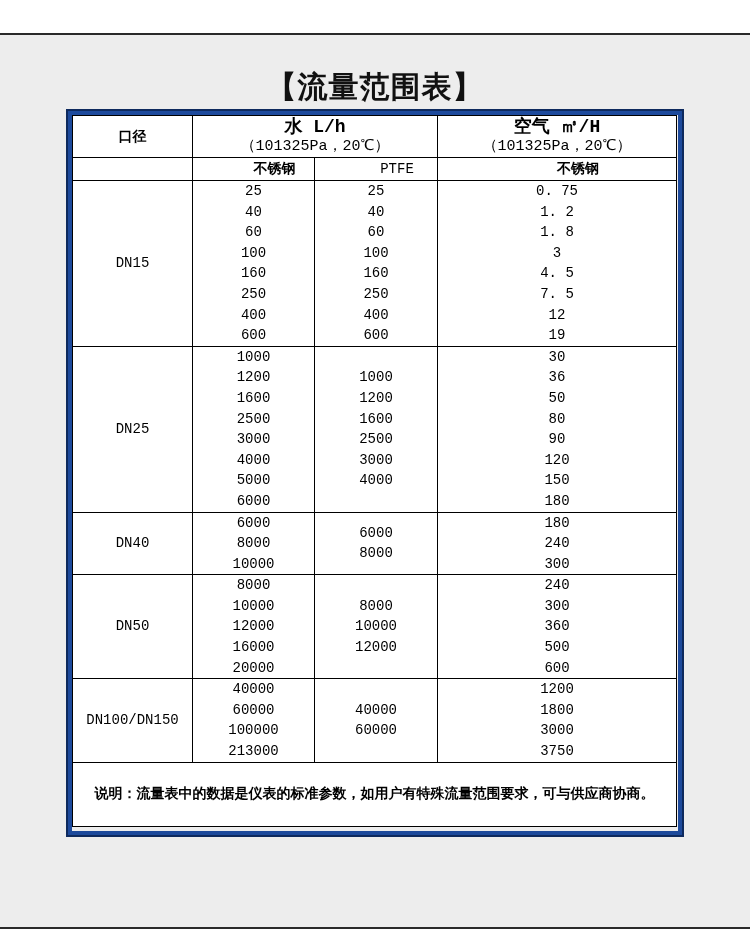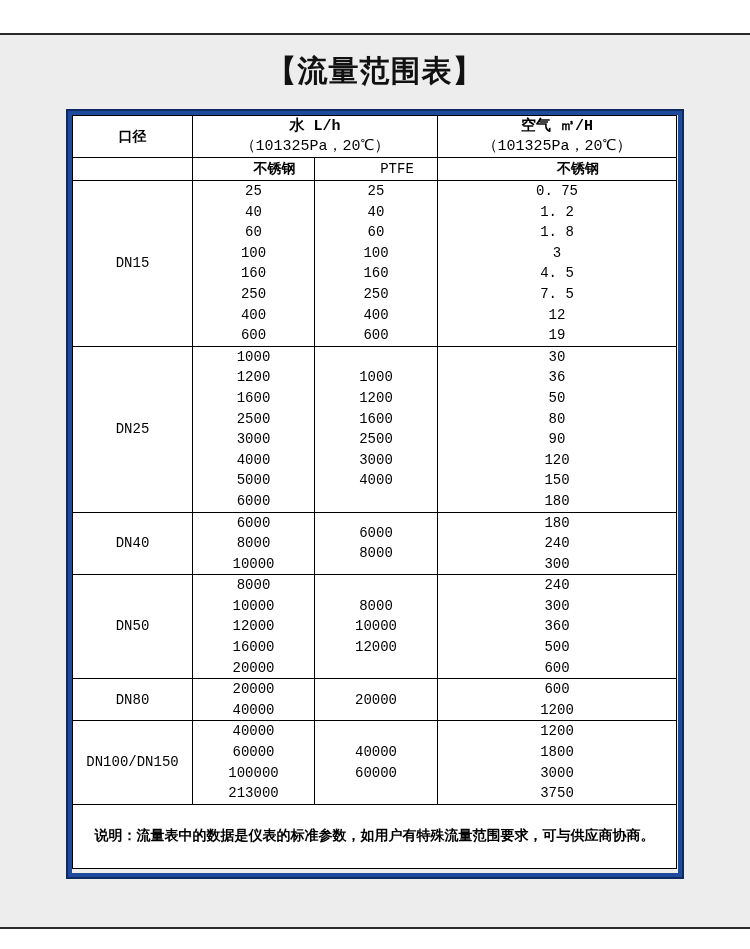--- a/index.html
+++ b/index.html
@@ -20,21 +20,21 @@
   .panel {
     margin-top: 33px;
     height: 896px;
     background: #ededed;
     border-top: 2px solid #2a2a2a;
     border-bottom: 2px solid #2a2a2a;
     overflow: hidden;
   }
   .page-title {
     margin: 0;
-    padding-top: 16px;
+    padding-top: 32px;
     height: 74px;
     text-align: center;
     font-size: 30px;
     font-weight: bold;
     letter-spacing: 1px;
     color: #111;
   }
   .frame {
     width: 614px;
     margin: 2px auto 0 auto;
@@ -52,21 +52,21 @@
   }
   table.flow-table td {
     border: 1px solid #000;
     text-align: center;
     vertical-align: middle;
     padding: 0;
     font-size: 14px;
   }
   tr.hdr-row1 td { height: 42px; }
   tr.hdr-row2 td { height: 23px; padding-left: 42px; }
-  .hdr-cn { font-weight: bold; font-size: 15px; line-height: 20px; }
+  .hdr-cn { font-weight: bold; font-size: 18px; line-height: 20px; }
   .hdr-sub { font-weight: normal; font-size: 15px; line-height: 19px; }
   .sub-col { font-weight: bold; font-size: 14.5px; }
   .sub-col.latin { font-weight: normal; font-size: 14px; margin-top: 8px; }
   .diameter-cell { font-size: 14px; }
   .val-line { line-height: 20.6px; height: 20.6px; font-size: 14px; }
   td.note-cell {
     height: 64px;
     vertical-align: top;
     text-align: left;
     padding: 6px 8px 0 8px;
@@ -217,36 +217,20 @@
               <td class="num-cell">
                 <div class="val-line">240</div>
                 <div class="val-line">300</div>
                 <div class="val-line">360</div>
                 <div class="val-line">500</div>
                 <div class="val-line">600</div>
               </td>
             </tr>
             <tr>
               <td class="diameter-cell">
-                <div class="val-line">DN80</div>
-              </td>
-              <td class="num-cell">
-                <div class="val-line">20000</div>
-                <div class="val-line">40000</div>
-              </td>
-              <td class="num-cell">
-                <div class="val-line">20000</div>
-              </td>
-              <td class="num-cell">
-                <div class="val-line">600</div>
-                <div class="val-line">1200</div>
-              </td>
-            </tr>
-            <tr>
-              <td class="diameter-cell">
                 <div class="val-line">DN100/DN150</div>
               </td>
               <td class="num-cell">
                 <div class="val-line">40000</div>
                 <div class="val-line">60000</div>
                 <div class="val-line">100000</div>
                 <div class="val-line">213000</div>
               </td>
               <td class="num-cell">
                 <div class="val-line">40000</div>

